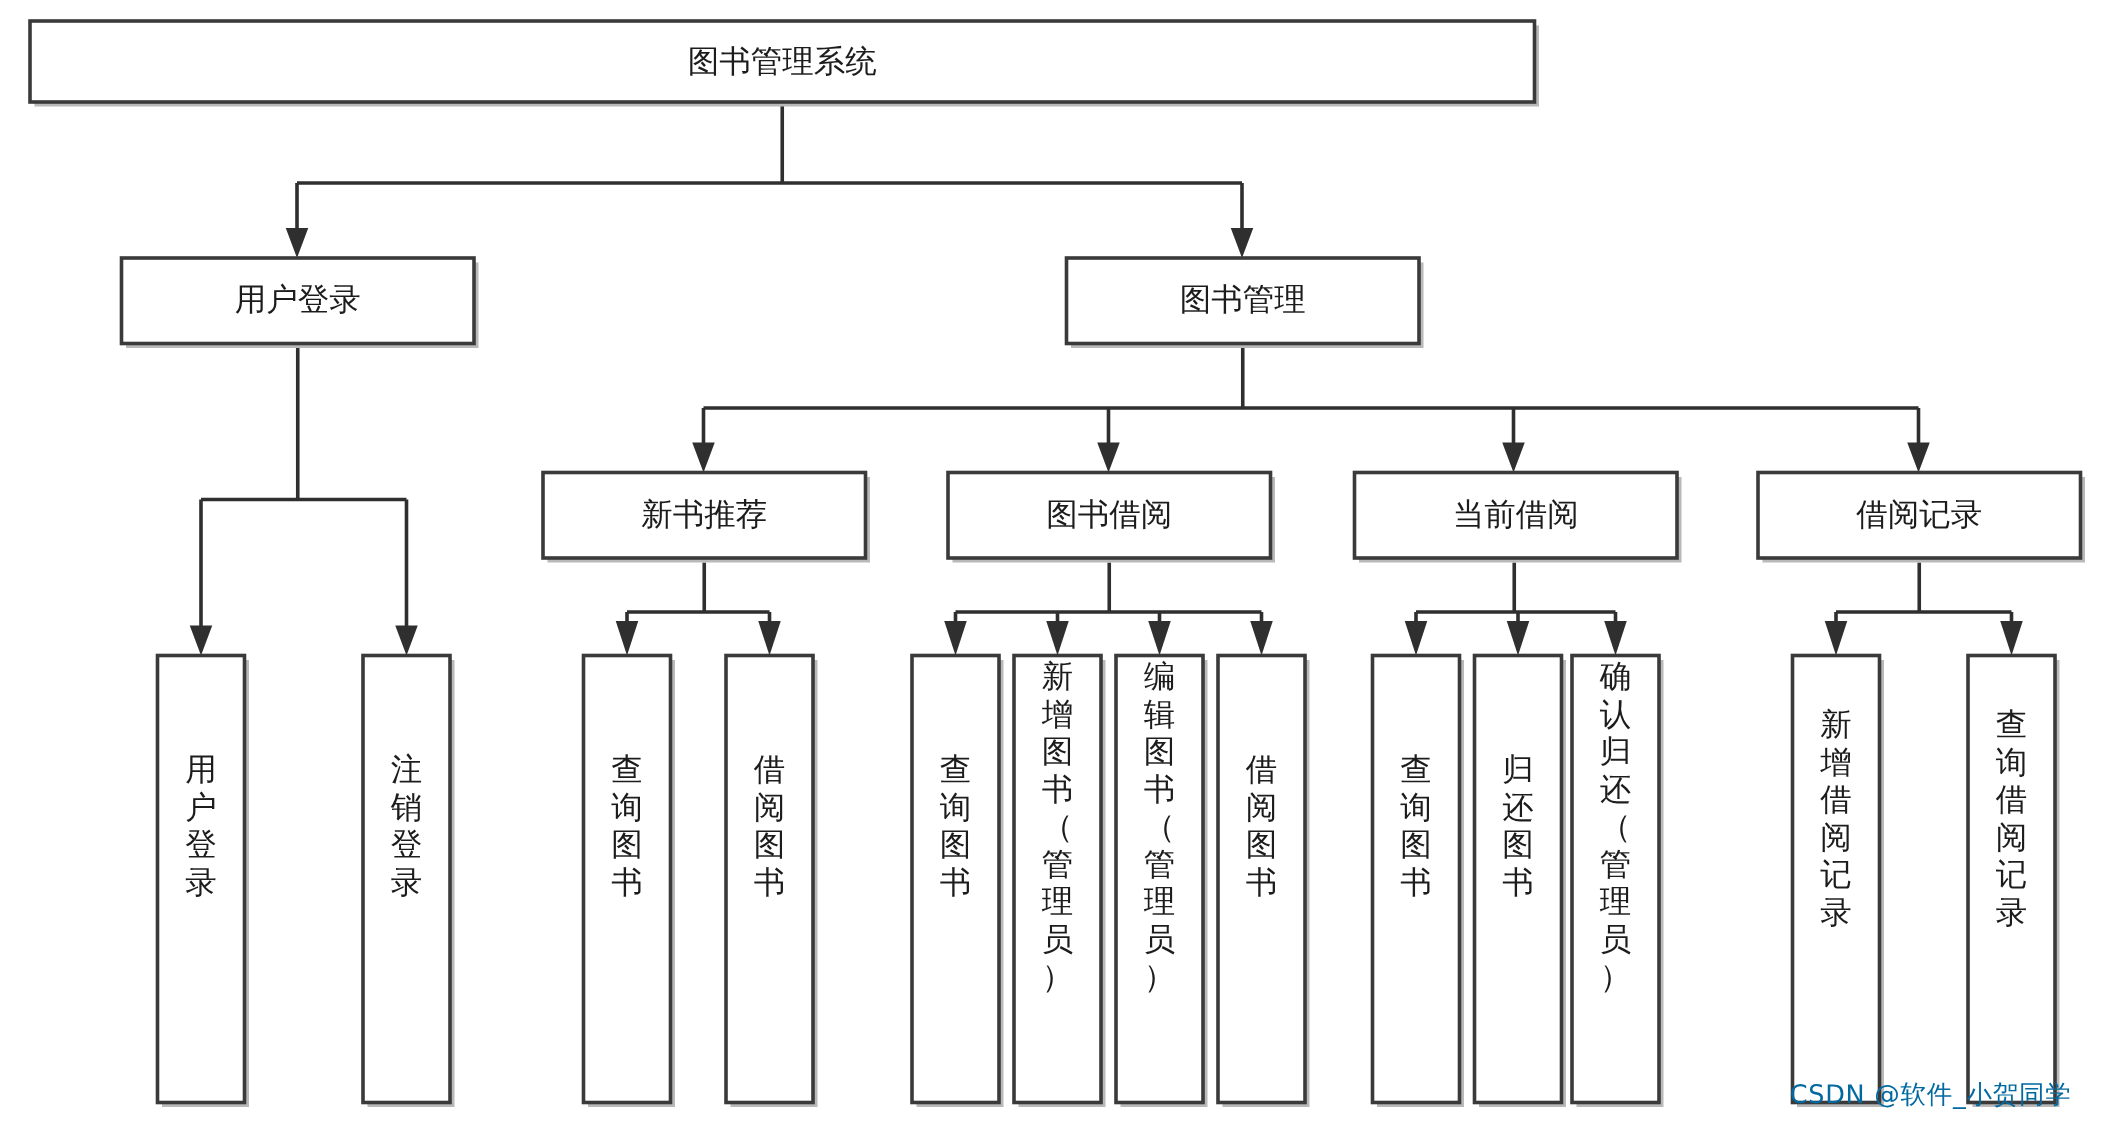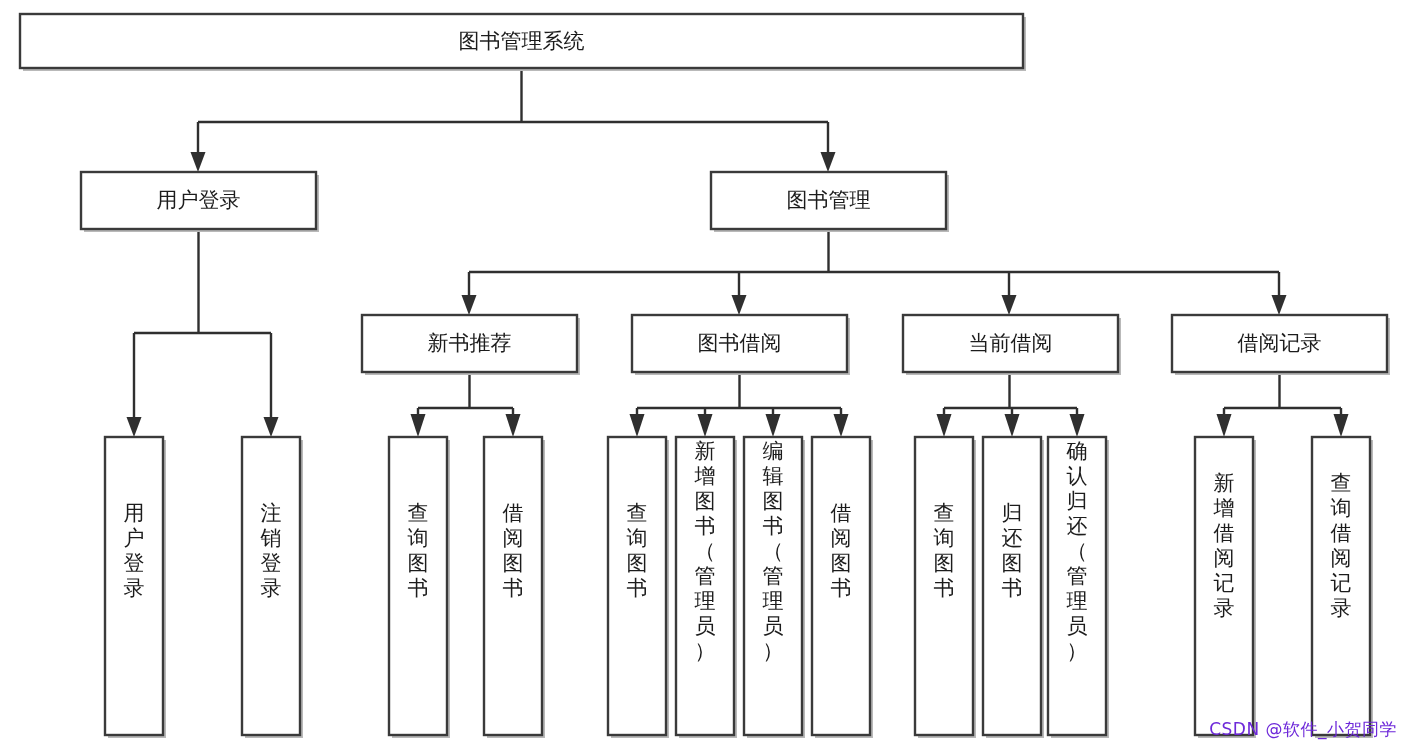--- a/index.html
+++ b/index.html
@@ -55,25 +55,25 @@
     dominant-baseline: middle;
   }
   .node-label-v {
     font-family: "DejaVu Sans", "Liberation Sans", sans-serif;
     font-size: 21px;
     fill: #1c1c1c;
     text-anchor: middle;
   }
   .watermark {
     position: absolute;
-    right: 8px;
+    right: 24px;
     bottom: 6px;
     font-family: "DejaVu Sans", "Liberation Sans", sans-serif;
     font-size: 17px;
-    color: #6d28d9;
+    color: #0369a1;
     white-space: nowrap;
     letter-spacing: 0.5px;
     user-select: none;
   }
 </style>
 </head>
 <body>
 
 <div id="diagram-root">
 

